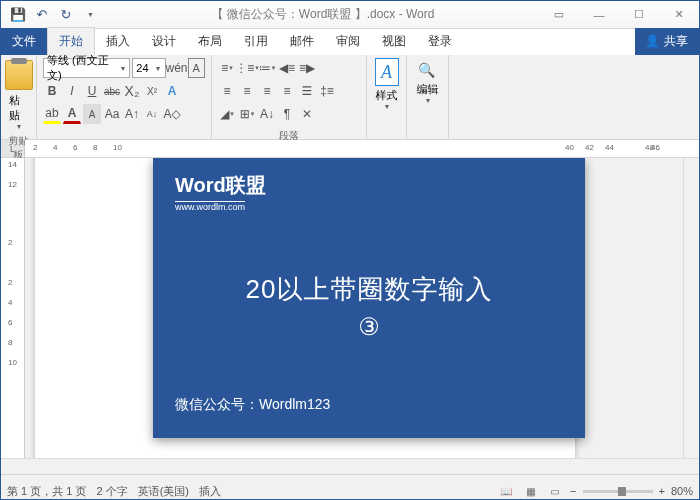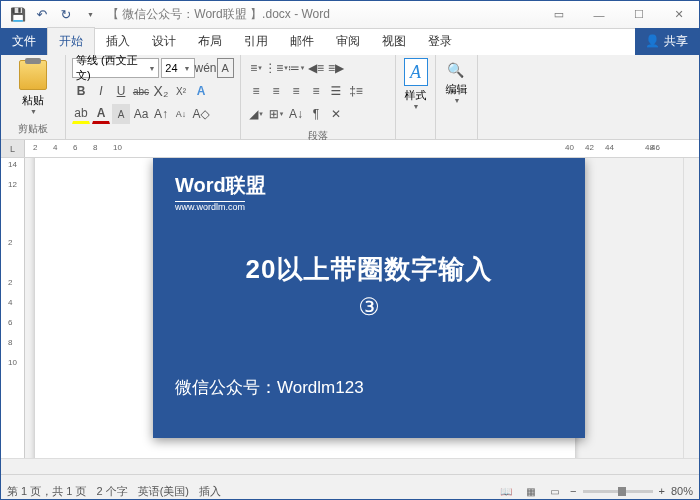--- a/index.html
+++ b/index.html
@@ -1,33 +1,33 @@
 <!DOCTYPE html>
 <html><head>
 <meta charset="utf-8">
 <style>
 *{box-sizing:border-box;margin:0;padding:0;font-family:"Microsoft YaHei",Arial,sans-serif;user-select:none}
 body{width:700px;height:500px;background:#fff;overflow:hidden;border:1px solid #2a579a;font-size:11px}
 .titlebar{height:28px;background:linear-gradient(#fff,#f5f5f5);display:flex;align-items:center;border-bottom:1px solid #d4d4d4}
 .qat{display:flex;gap:2px;padding:0 6px}
 .qat-btn{width:22px;height:22px;display:flex;align-items:center;justify-content:center;color:#3b5a8b;font-size:13px;cursor:pointer}
-.title-text{flex:1;color:#7a7a7a;font-size:12px}
+.title-text{flex:1;text-align:center;color:#7a7a7a;font-size:12px}
 .winctrls{display:flex}
 .winbtn{width:40px;height:28px;display:flex;align-items:center;justify-content:center;color:#777;cursor:pointer;font-size:11px}
 .ribbon-tabs{height:26px;background:#fff;display:flex;align-items:flex-end}
 .tab{padding:5px 11px;font-size:12px;color:#333;cursor:pointer}
 .tab.file{background:#2a579a;color:#ffffff}
 .tab.active{background:#f1f1f1;border:1px solid #d4d4d4;border-bottom:none;color:#2a579a}
 .tab.tell{color:#777;font-size:11px}
 .tab.login{color:#333}
 .tab.share{background:#2a579a;color:#fff;margin-left:auto;margin-right:0}
 .ribbon{height:85px;background:#f1f1f1;border-bottom:1px solid #d4d4d4;display:flex;position:relative}
 .group{border-right:1px solid #d4d4d4;padding:3px 6px;display:flex;flex-direction:column}
 .group-label{font-size:10px;color:#666;text-align:center;margin-top:auto;padding-top:2px}
-.clip{width:65px}
+.clip{width:36px}
 .paste-btn{display:flex;flex-direction:column;align-items:center;padding:2px}
 .paste-ico{width:28px;height:30px;background:linear-gradient(#f9d978,#e8b339);border:1px solid #c89a2e;border-radius:2px;position:relative}
 .paste-ico::before{content:"";position:absolute;top:-3px;left:5px;width:16px;height:6px;background:#888;border-radius:2px}
 .font-grp{width:175px}
 .font-row{display:flex;gap:2px;margin-bottom:3px;align-items:center}
 .combo{background:#fff;border:1px solid #ababab;height:20px;font-size:11px;padding:0 3px;display:flex;align-items:center}
 .combo.fntname{width:90px}
 .combo.fntsize{width:34px}
 .rb{width:18px;height:20px;display:flex;align-items:center;justify-content:center;cursor:pointer;font-size:12px;color:#555;border:1px solid transparent}
 .rb.boxed{border:1px solid #888;font-size:11px}
@@ -40,23 +40,23 @@
 .hruler{flex:1;background:#fff;position:relative;font-size:8px;color:#666;overflow:hidden}
 .hruler span{position:absolute;top:3px}
 .doc-area{height:300px;display:flex;background:#f1f1f1;position:relative}
 .vruler{width:24px;background:#fff;border-right:1px solid #ccc;position:relative;font-size:8px;color:#666}
 .vruler span{position:absolute;left:7px}
 .page{flex:1;background:#f1f1f1;position:relative;overflow:hidden}
 .paper{position:absolute;left:10px;top:-10px;width:540px;height:400px;background:#fff;box-shadow:0 2px 6px rgba(0,0,0,.25)}
 .overlay{position:absolute;left:128px;top:0;width:432px;height:280px;background:#2a5699;color:#fff;padding:14px 22px;box-shadow:0 3px 10px rgba(0,0,0,.4)}
 .logo{font-size:20px;font-weight:bold;}
 .logo-sub{font-size:9px;border-top:1px solid #fff;display:inline-block;margin-top:2px}
-.ov-title{font-size:26px;font-weight:bold;text-align:center;margin-top:40px;letter-spacing:1px}
+.ov-title{font-size:26px;font-weight:normal;text-align:center;margin-top:60px;letter-spacing:1px}
 .ov-num{font-size:24px;text-align:center;margin-top:6px}
-.ov-foot{font-size:17px;margin-top:55px}
+.ov-foot{font-size:14px;margin-top:55px}
 .scrollbar-v{position:absolute;right:0;top:0;width:16px;height:100%;background:#f1f1f1;border-left:1px solid #ddd}
 .scrollbar-h{height:16px;background:#f1f1f1;border-top:1px solid #ddd}
 .statusbar{height:24px;background:#f1f1f1;border-top:1px solid #d4d4d4;display:flex;align-items:center;font-size:11px;color:#555;padding:16px 6px;gap:10px}
 .status-right{margin-left:auto;display:flex;align-items:center;gap:6px}
 .zoom-slider{width:70px;height:3px;background:#ccc;position:relative}
 .zoom-slider::before{content:"";position:absolute;left:35px;top:-3px;width:8px;height:9px;background:#888}
 .viewbtn{width:18px;height:16px;border:1px solid transparent;display:flex;align-items:center;justify-content:center;font-size:10px;color:#666}
 .dd{font-size:7px;margin-left:1px;color:#666}
 </style>
 </head>

